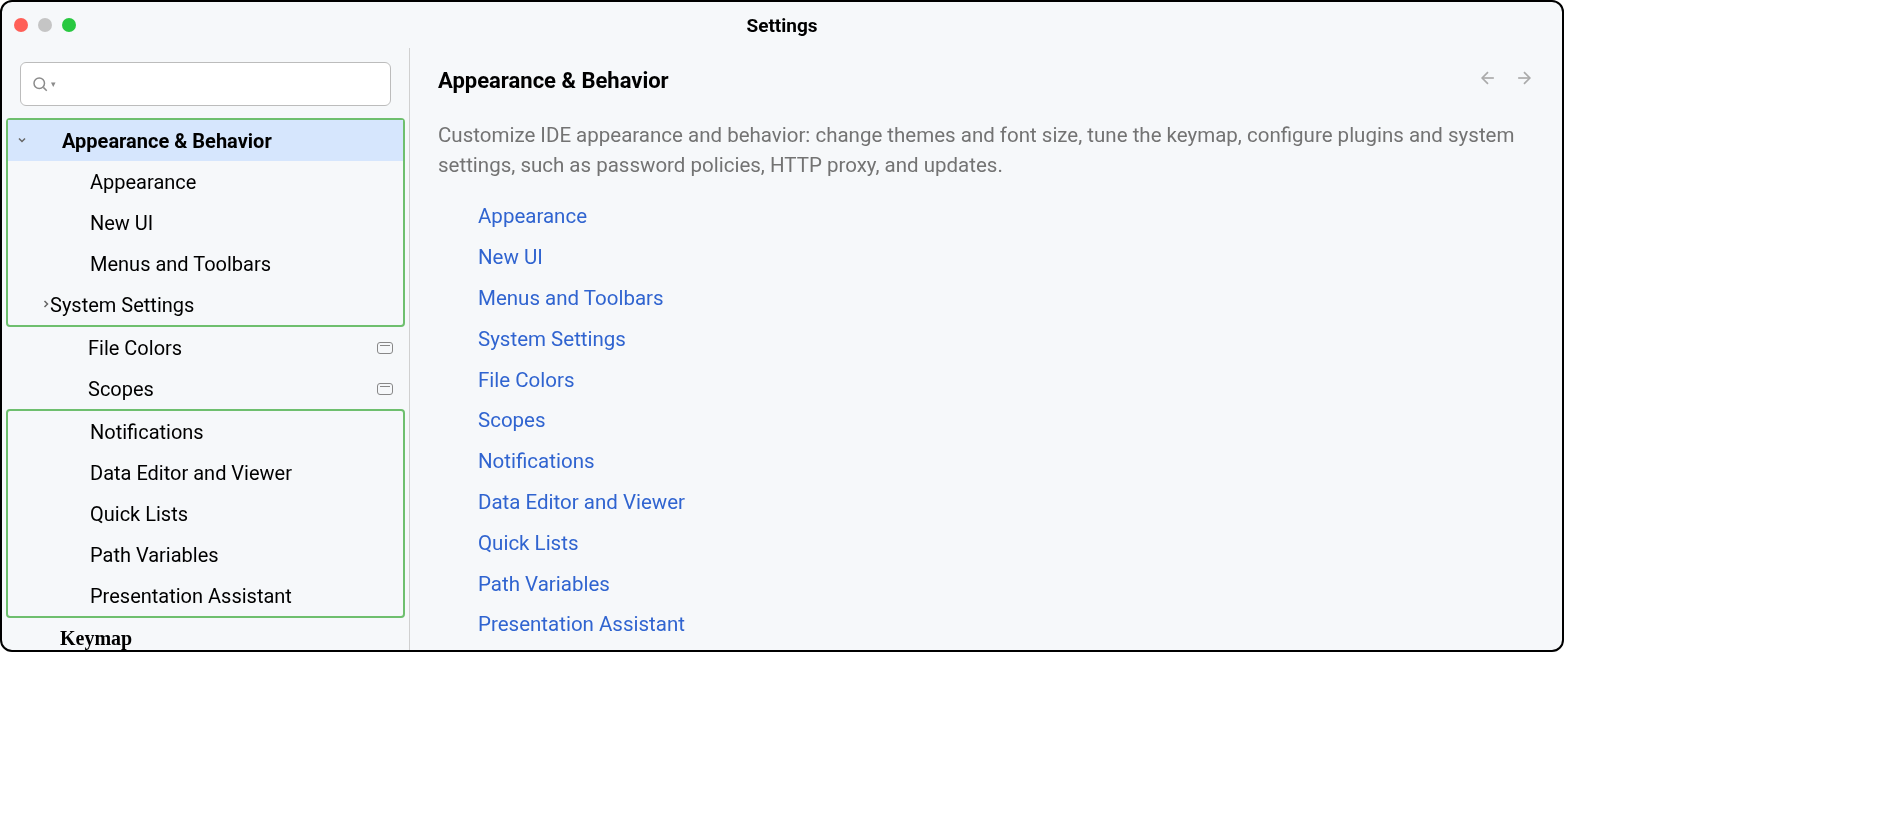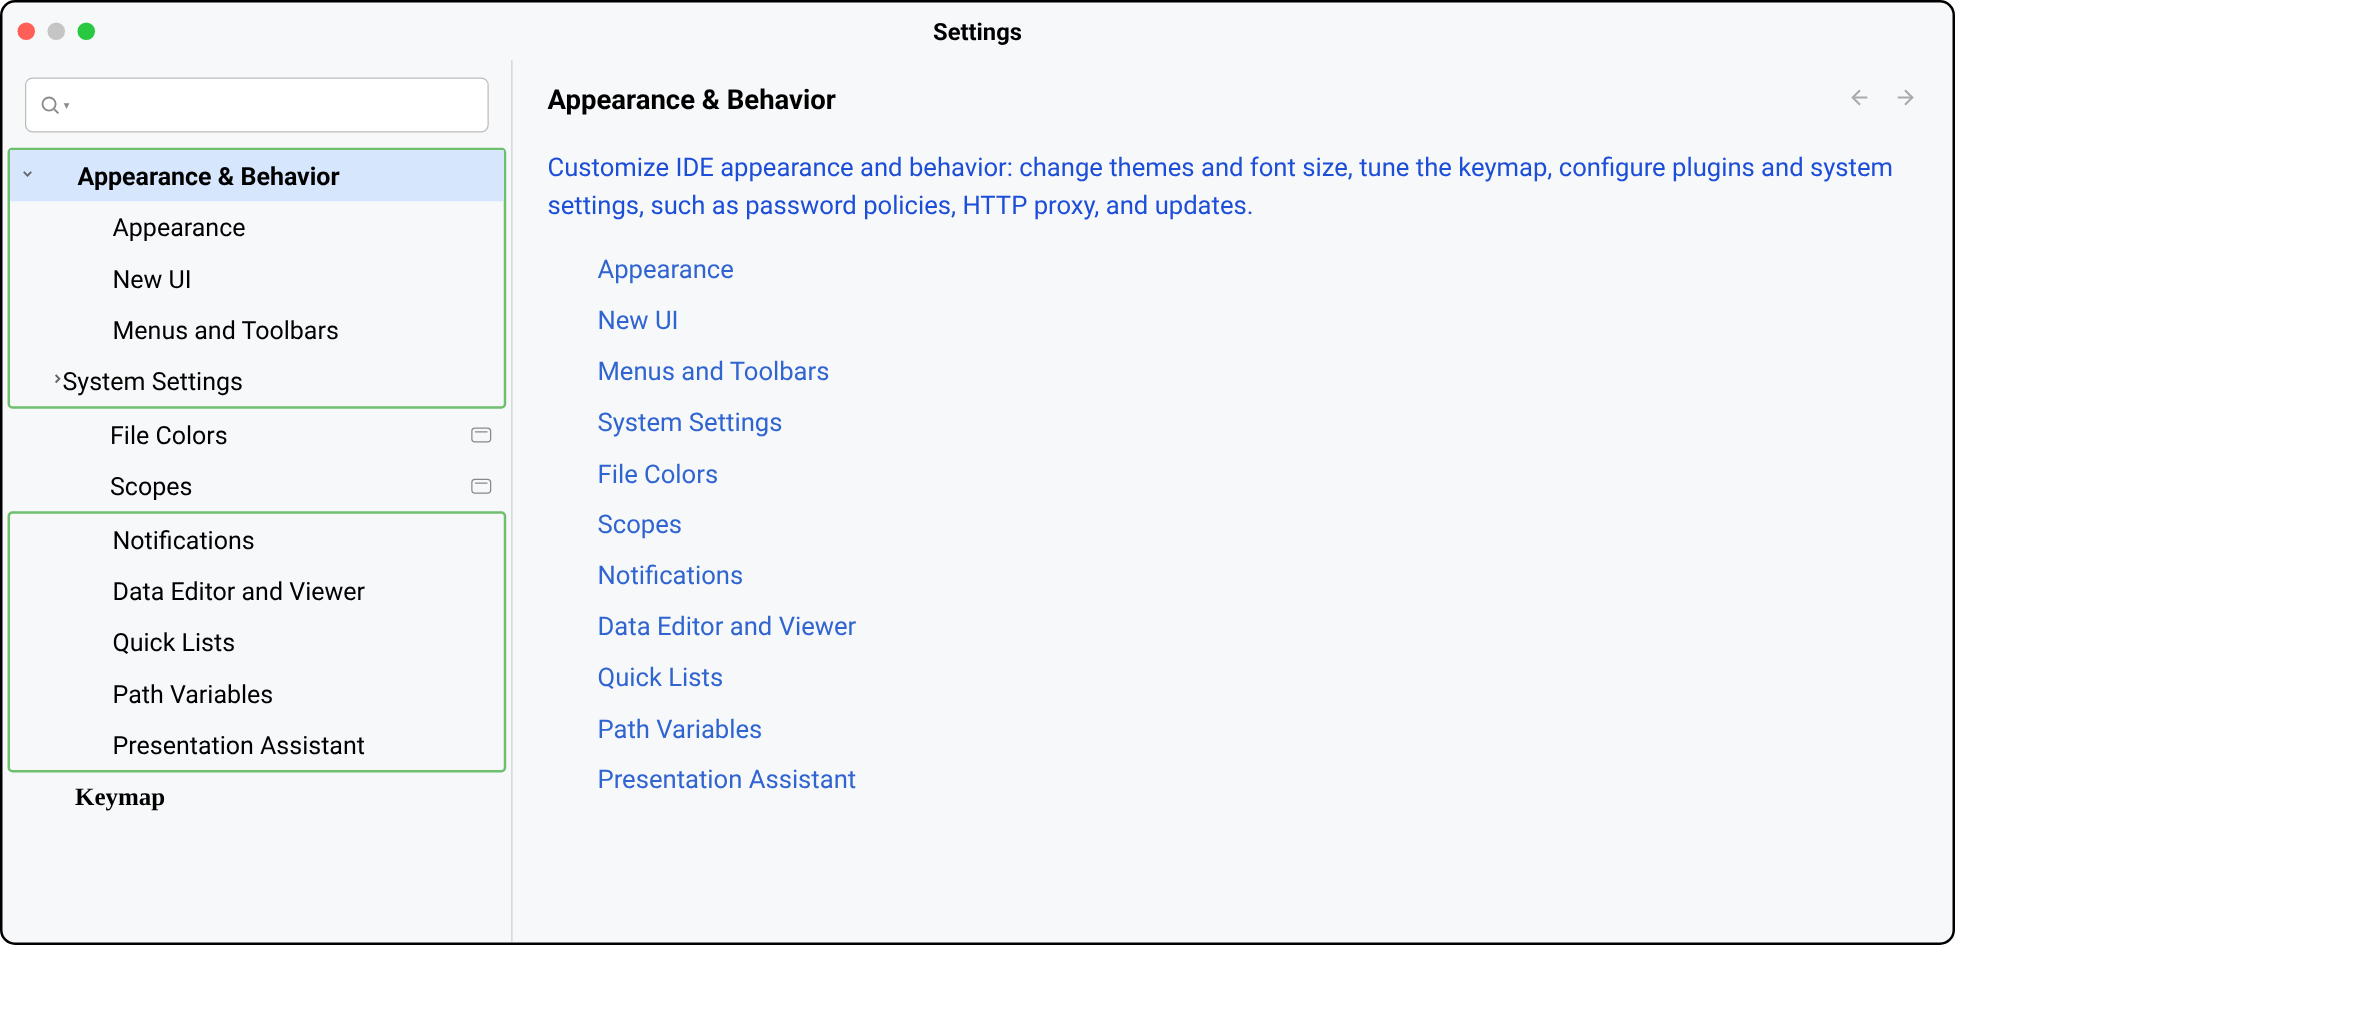--- a/index.html
+++ b/index.html
@@ -8,21 +8,21 @@
       padding: 0;
     }
     body {
       font-family: -apple-system, BlinkMacSystemFont, "Segoe UI", Roboto, Helvetica, Arial, sans-serif;
       background: #fff;
       width: 1904px;
       height: 816px;
     }
     .window {
       width: 1564px;
-      height: 756px;
+      height: 652px;
       border: 2px solid #000;
       border-radius: 12px;
       background: #f6f8fa;
       overflow: hidden;
       display: flex;
       flex-direction: column;
     }
     .titlebar {
       height: 46px;
       display: flex;
@@ -161,21 +161,21 @@
       gap: 16px;
     }
     .nav-arrow {
       color: #aaa;
       font-size: 20px;
       cursor: pointer;
     }
     .description {
       font-size: 20.5px;
       line-height: 1.45;
-      color: #1d4ed8;
+      color: #737373;
       margin-bottom: 20px;
       max-width: 1090px;
     }
     .links {
       padding-left: 40px;
       display: flex;
       flex-direction: column;
       gap: 8px;
     }
     .link-item {

